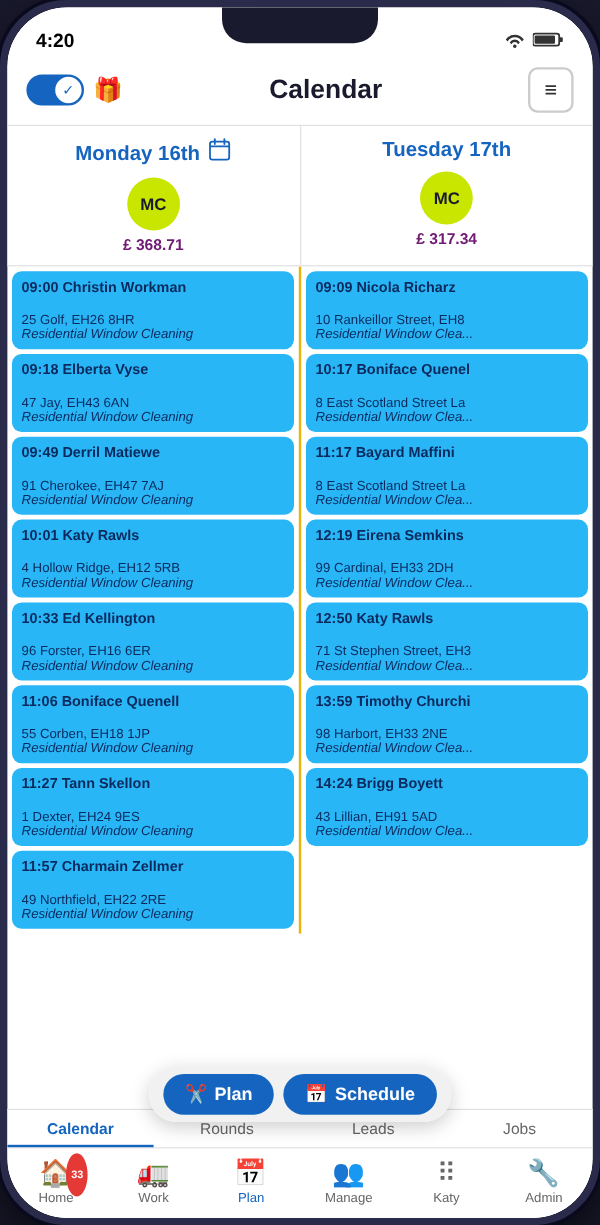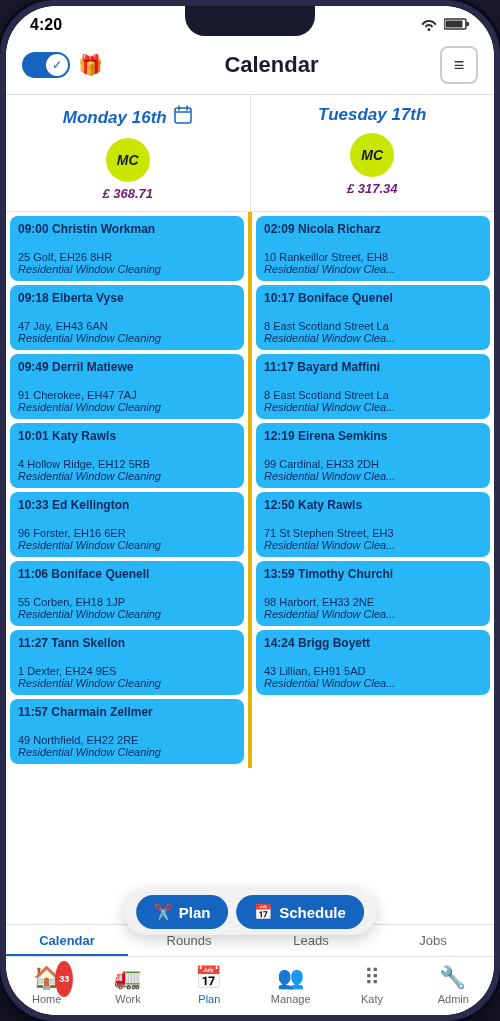--- a/index.html
+++ b/index.html
@@ -29,21 +29,21 @@
       overflow: hidden;
       display: flex;
       flex-direction: column;
     }
     
     .status-bar {
       background: #ffffff;
       display: flex;
       justify-content: space-between;
       align-items: center;
-      padding: 10px 24px 4px;
+      padding: 20px 24px 4px;
       font-size: 15px;
       font-weight: 600;
     }
     .status-time { font-weight: 700; font-size: 16px; }
     .status-icons { display: flex; gap: 6px; align-items: center; }
     
     .notch {
       position: absolute;
       top: 0;
       left: 50%;
@@ -87,21 +87,20 @@
       border: 2px solid #cccccc;
       border-radius: 8px;
       display: flex; align-items: center; justify-content: center;
       font-size: 18px; color: #333;
     }
     
     .day-header {
       display: flex;
       background: #ffffff;
       border-bottom: 1px solid #e0e0e0;
-      font-style: italic;
     }
     .day-col {
       flex: 1;
       padding: 10px 8px;
       text-align: center;
       border-right: 1px solid #e0e0e0;
     }
     .day-col:last-child { border-right: none; }
     .day-title {
       font-size: 17px;
@@ -134,21 +133,21 @@
       flex: 1;
       overflow-y: auto;
       overflow-x: hidden;
     }
     .calendar-scroll::-webkit-scrollbar { display: none; }
     .appointments-grid {
       display: flex;
     }
     .apt-col {
       flex: 1;
-      border-right: 4px solid #eab308;
+      border-right: 2px solid #eab308;
       padding: 4px 4px;
       display: flex;
       flex-direction: column;
       gap: 4px;
     }
     .apt-col:last-child { border-right: none; }
     .apt-card {
       background: #29b6f6;
       border-radius: 8px;
       padding: 6px 8px;
@@ -361,21 +360,21 @@
             </div>
             <div class="apt-card">
               <div class="apt-time-name">11:57  Charmain Zellmer</div>
               <div class="apt-address">49 Northfield, EH22 2RE</div>
               <div class="apt-service">Residential Window Cleaning</div>
             </div>
           </div>
 
           <div class="apt-col">
             <div class="apt-card">
-              <div class="apt-time-name">02:09  Nicola Richarz</div>
+              <div class="apt-time-name">09:09  Nicola Richarz</div>
               <div class="apt-address">10 Rankeillor Street, EH8</div>
               <div class="apt-service">Residential Window Clea...</div>
             </div>
             <div class="apt-card">
               <div class="apt-time-name">10:17  Boniface Quenel</div>
               <div class="apt-address">8 East Scotland Street La</div>
               <div class="apt-service">Residential Window Clea...</div>
             </div>
             <div class="apt-card">
               <div class="apt-time-name">11:17  Bayard Maffini</div>

